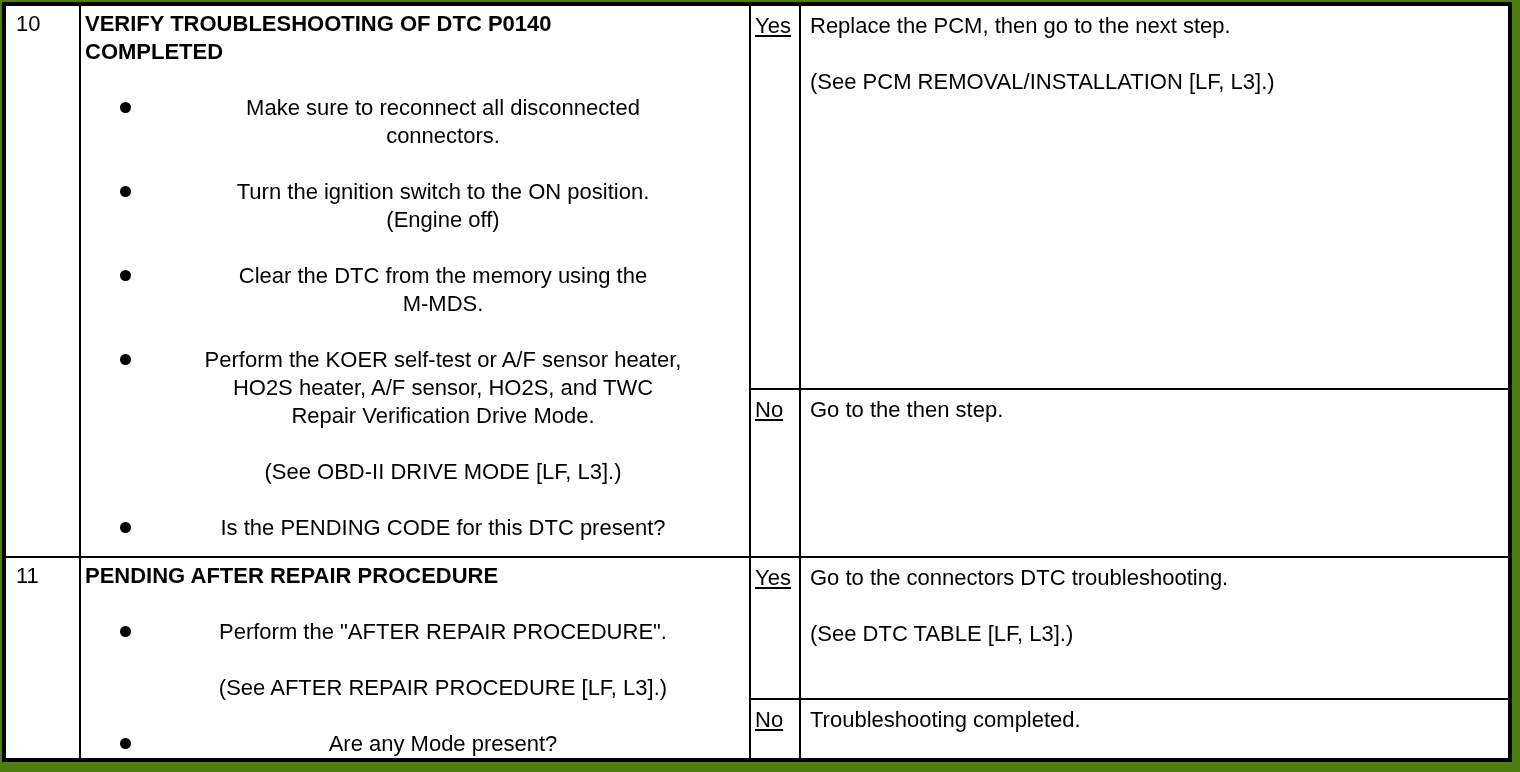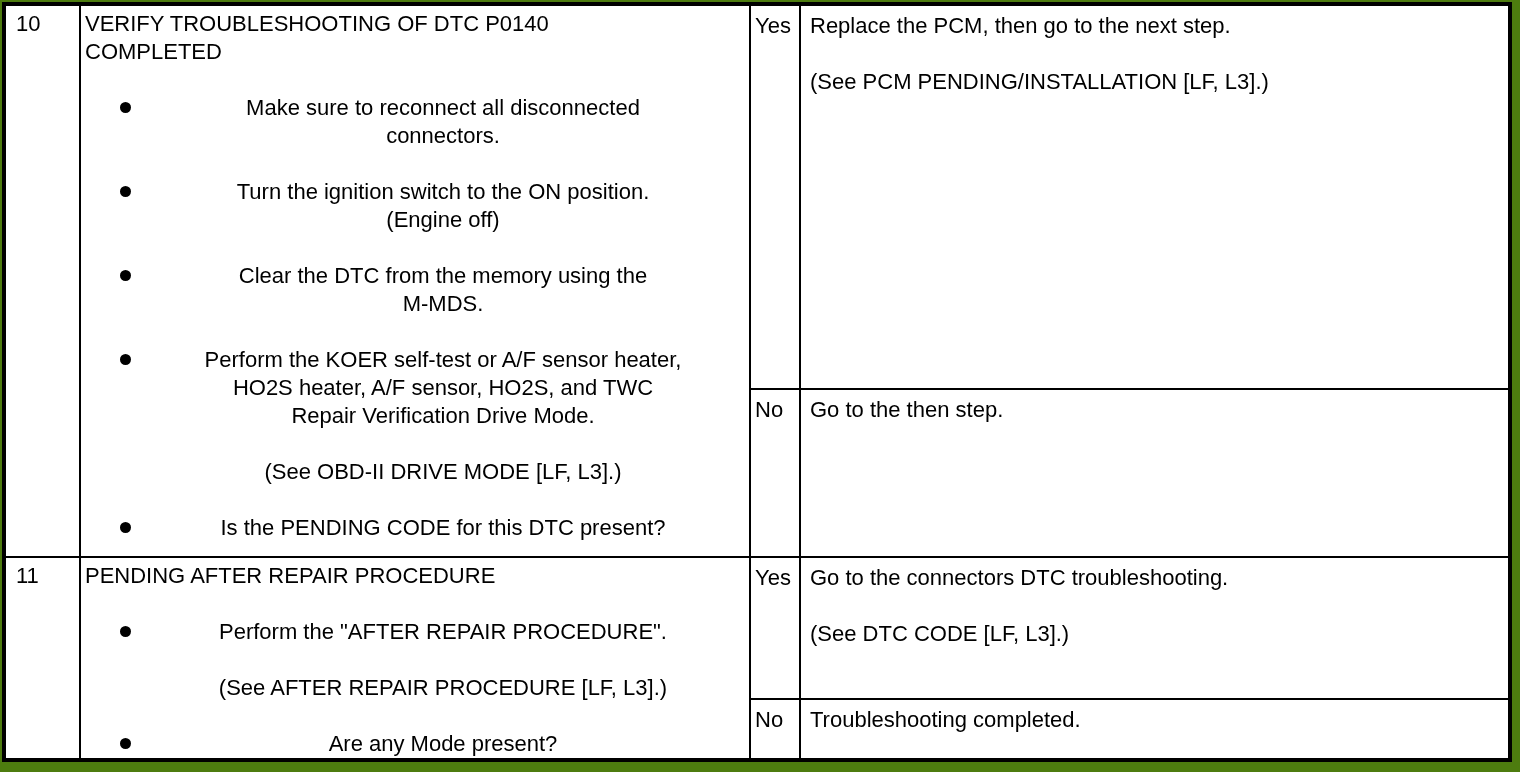--- a/index.html
+++ b/index.html
@@ -31,25 +31,25 @@
     overflow: hidden;
     box-sizing: border-box;
   }
   tr.row-tall   { height: 385px; }
   tr.row-mid    { height: 168px; }
   tr.row-short  { height: 142px; }
   tr.row-tiny   { height: 61px; }
 
   td.step-cell   { padding: 4px 2px 0 10px; }
   td.insp-cell   { padding: 4px 8px 0 4px; }
-  td.answer-cell { padding: 6px 2px 0 4px; }
+  td.answer-cell { padding: 6px 2px 0 4px; text-decoration: underline; }
   td.action-cell { padding: 6px 10px 0 9px; }
 
   .insp-title {
-    font-weight: normal;
+    font-weight: bold;
     margin: 0 0 28px 0;
   }
   ul.insp-items {
     list-style: none;
     margin: 0;
     padding: 0;
     text-align: center;
   }
   ul.insp-items li {
     position: relative;
@@ -112,21 +112,21 @@
             <span class="dot"></span>
             <span>Is the PENDING CODE for this DTC present?</span>
           </li>
         </ul>
       </td>
       <td class="answer-cell">
         <div>Yes</div>
       </td>
       <td class="action-cell">
         <div class="para">Replace the PCM, then go to the next step.</div>
-        <div class="para">(See PCM PENDING/INSTALLATION [LF, L3].)</div>
+        <div class="para">(See PCM REMOVAL/INSTALLATION [LF, L3].)</div>
       </td>
     </tr>
 
     <tr class="row-mid">
       <td class="answer-cell">
         <div>No</div>
       </td>
       <td class="action-cell">
         <div class="para">Go to the then step.</div>
       </td>
@@ -150,21 +150,21 @@
             <span class="dot"></span>
             <span>Are any Mode present?</span>
           </li>
         </ul>
       </td>
       <td class="answer-cell">
         <div>Yes</div>
       </td>
       <td class="action-cell">
         <div class="para">Go to the connectors DTC troubleshooting.</div>
-        <div class="para">(See DTC CODE [LF, L3].)</div>
+        <div class="para">(See DTC TABLE [LF, L3].)</div>
       </td>
     </tr>
 
     <tr class="row-tiny">
       <td class="answer-cell">
         <div>No</div>
       </td>
       <td class="action-cell">
         <div class="para">Troubleshooting completed.</div>
       </td>

